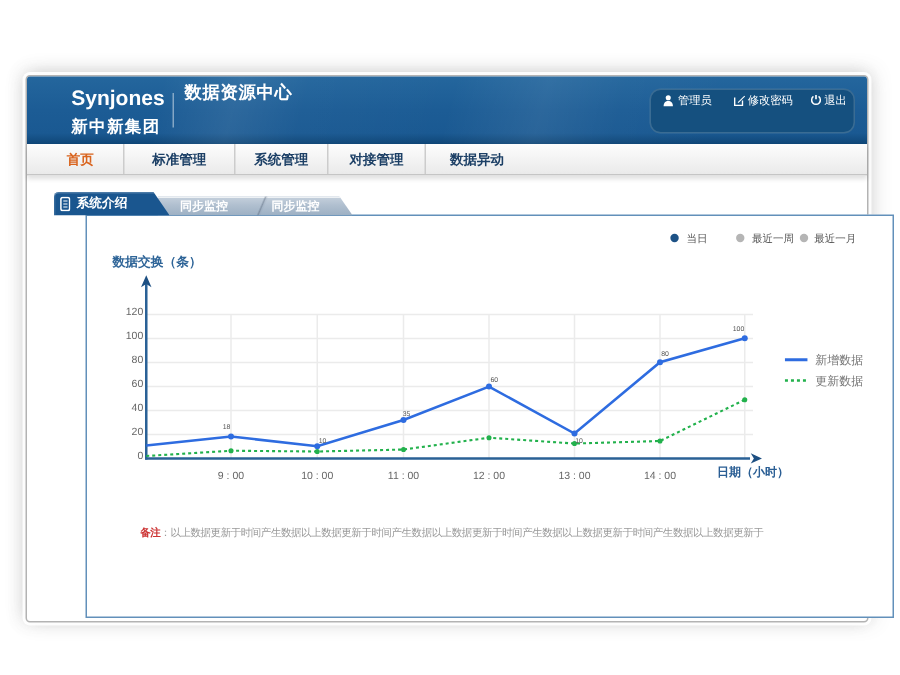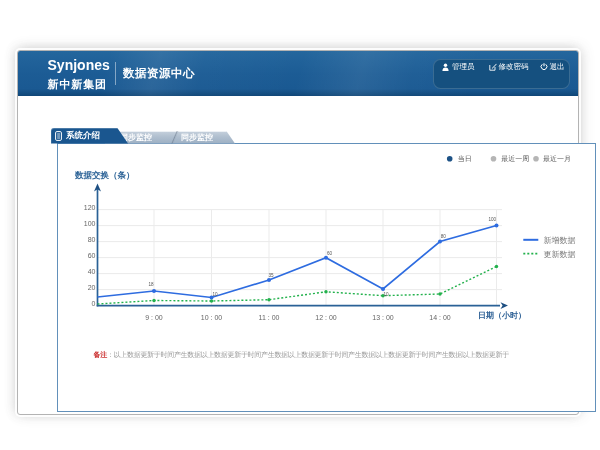--- a/index.html
+++ b/index.html
@@ -16,21 +16,21 @@
   border-radius:2px 2px 0 0; overflow:hidden;
 }
 .sheen {
   position:absolute; left:0; top:0; width:100%; height:100%;
   background:linear-gradient(105deg, rgba(255,255,255,0) 16%, rgba(255,255,255,0.08) 25%, rgba(255,255,255,0.02) 33%, rgba(255,255,255,0) 50%, rgba(255,255,255,0.07) 61%, rgba(255,255,255,0.02) 70%, rgba(255,255,255,0) 82%);
 }
 .logo { position:absolute; left:29.5px; top:7px; color:#fff; }
 .logo .en { font-size:14px; letter-spacing:0; font-weight:bold; color:#fff; line-height:15px; }
 .logo .cn { font-size:11px; font-weight:bold; letter-spacing:0.9px; margin-top:4px; }
 .vsep { position:absolute; left:97px; top:11px; width:1px; height:23px; background:rgba(255,255,255,0.45); }
-.title { position:absolute; left:105px; top:15px; color:#fff; font-size:11.5px; font-weight:bold; letter-spacing:0.5px; }
+.title { position:absolute; left:105px; top:3px; color:#fff; font-size:11.5px; font-weight:bold; letter-spacing:0.5px; }
 .userpill {
   position:absolute; left:415px; top:8px; width:137px; height:30px;
   background:#15507f; border:1px solid rgba(255,255,255,0.16); border-radius:7.5px;
   color:#fff; font-size:7.5px; white-space:nowrap;
 }
 .userpill span { position:absolute; top:0; line-height:13px; }
 .userpill svg { position:absolute; top:2.5px; }
 .nav {
   position:absolute; left:0; top:45px; width:100%; height:21px;
   background:linear-gradient(180deg,#fdfdfd,#eaeaea);
@@ -42,21 +42,21 @@
   width:65px; text-align:center; line-height:20px; font-size:9px; font-weight:bold;
   color:#1d4066; border-right:1px solid #ccc; position:relative;
 }
 .nav li:nth-child(1) { width:58px; color:#d9641e; }
 .nav li:nth-child(2) { width:74px; }
 .nav li:nth-child(3) { width:62px; }
 .nav li:nth-child(5) { width:68px; }
 .nav li:last-child { border-right:1px solid #ccc; }
 .tabs { position:absolute; left:0; top:76.5px; height:16px; width:100%; }
 .tab1 {
-  position:absolute; left:33px; top:0; width:77px; height:16px;
+  position:absolute; left:18px; top:0; width:77px; height:16px;
   background:#1a568f; border-radius:3px 0 0 0; z-index:3;
   clip-path:polygon(0 0, 66px 0, 77px 16px, 0 16px);
   color:#fff; font-weight:bold; font-size:8.5px; line-height:15.5px; padding-left:15px;
   box-shadow:inset 0 1px 0 rgba(255,255,255,0.22), inset 1px 0 0 rgba(255,255,255,0.12);
 }
 .tabband {
   position:absolute; left:87px; top:3px; width:130px; height:13px;
   background:linear-gradient(180deg,#c6d1dd 0%,#b0bfcf 45%,#9cafc3 100%);
   clip-path:polygon(0 0, 121px 0, 130px 13px, 0 13px);
   z-index:2; color:#fff; font-size:8px;
@@ -95,20 +95,29 @@
           <path d="M0.8 2 L0.8 7.2 L6 7.2 L6 4" stroke="#fff" stroke-width="0.9" fill="none"></path>
           <path d="M2.8 5.2 L7.2 0.8 L7.7 1.3 L3.3 5.7 Z" fill="#fff"></path>
         </svg>
       <span style="left:64.5px;">修改密码</span>
       <svg style="left:105.5px;" width="8" height="8" viewBox="0 0 8 8">
           <path d="M4 0.3 L4 3.2" stroke="#fff" stroke-width="1.1"></path>
           <path d="M2.3 1.3 A2.9 2.9 0 1 0 5.7 1.3" stroke="#fff" stroke-width="1" fill="none"></path>
         </svg>
       <span style="left:115.5px;">退出</span>
     </div>
+  </div>
+  <div class="nav">
+    <ul>
+      <li>首页</li>
+      <li>标准管理</li>
+      <li>系统管理</li>
+      <li>对接管理</li>
+      <li style="border-right:none;">数据异动</li>
+    </ul>
   </div>
   <div class="tabs">
     <div class="tabband">
       <span class="t" style="left:15px;">同步监控</span>
       <span class="t" style="left:76px;">同步监控</span>
       <div class="tabsep"></div>
     </div>
     <div class="tab1">
       <svg class="tabicon" width="7" height="10" viewBox="0 0 7 10">
           <rect x="0.6" y="0.6" width="5.8" height="8.8" rx="1.2" fill="none" stroke="#fff" stroke-width="1"></rect>

